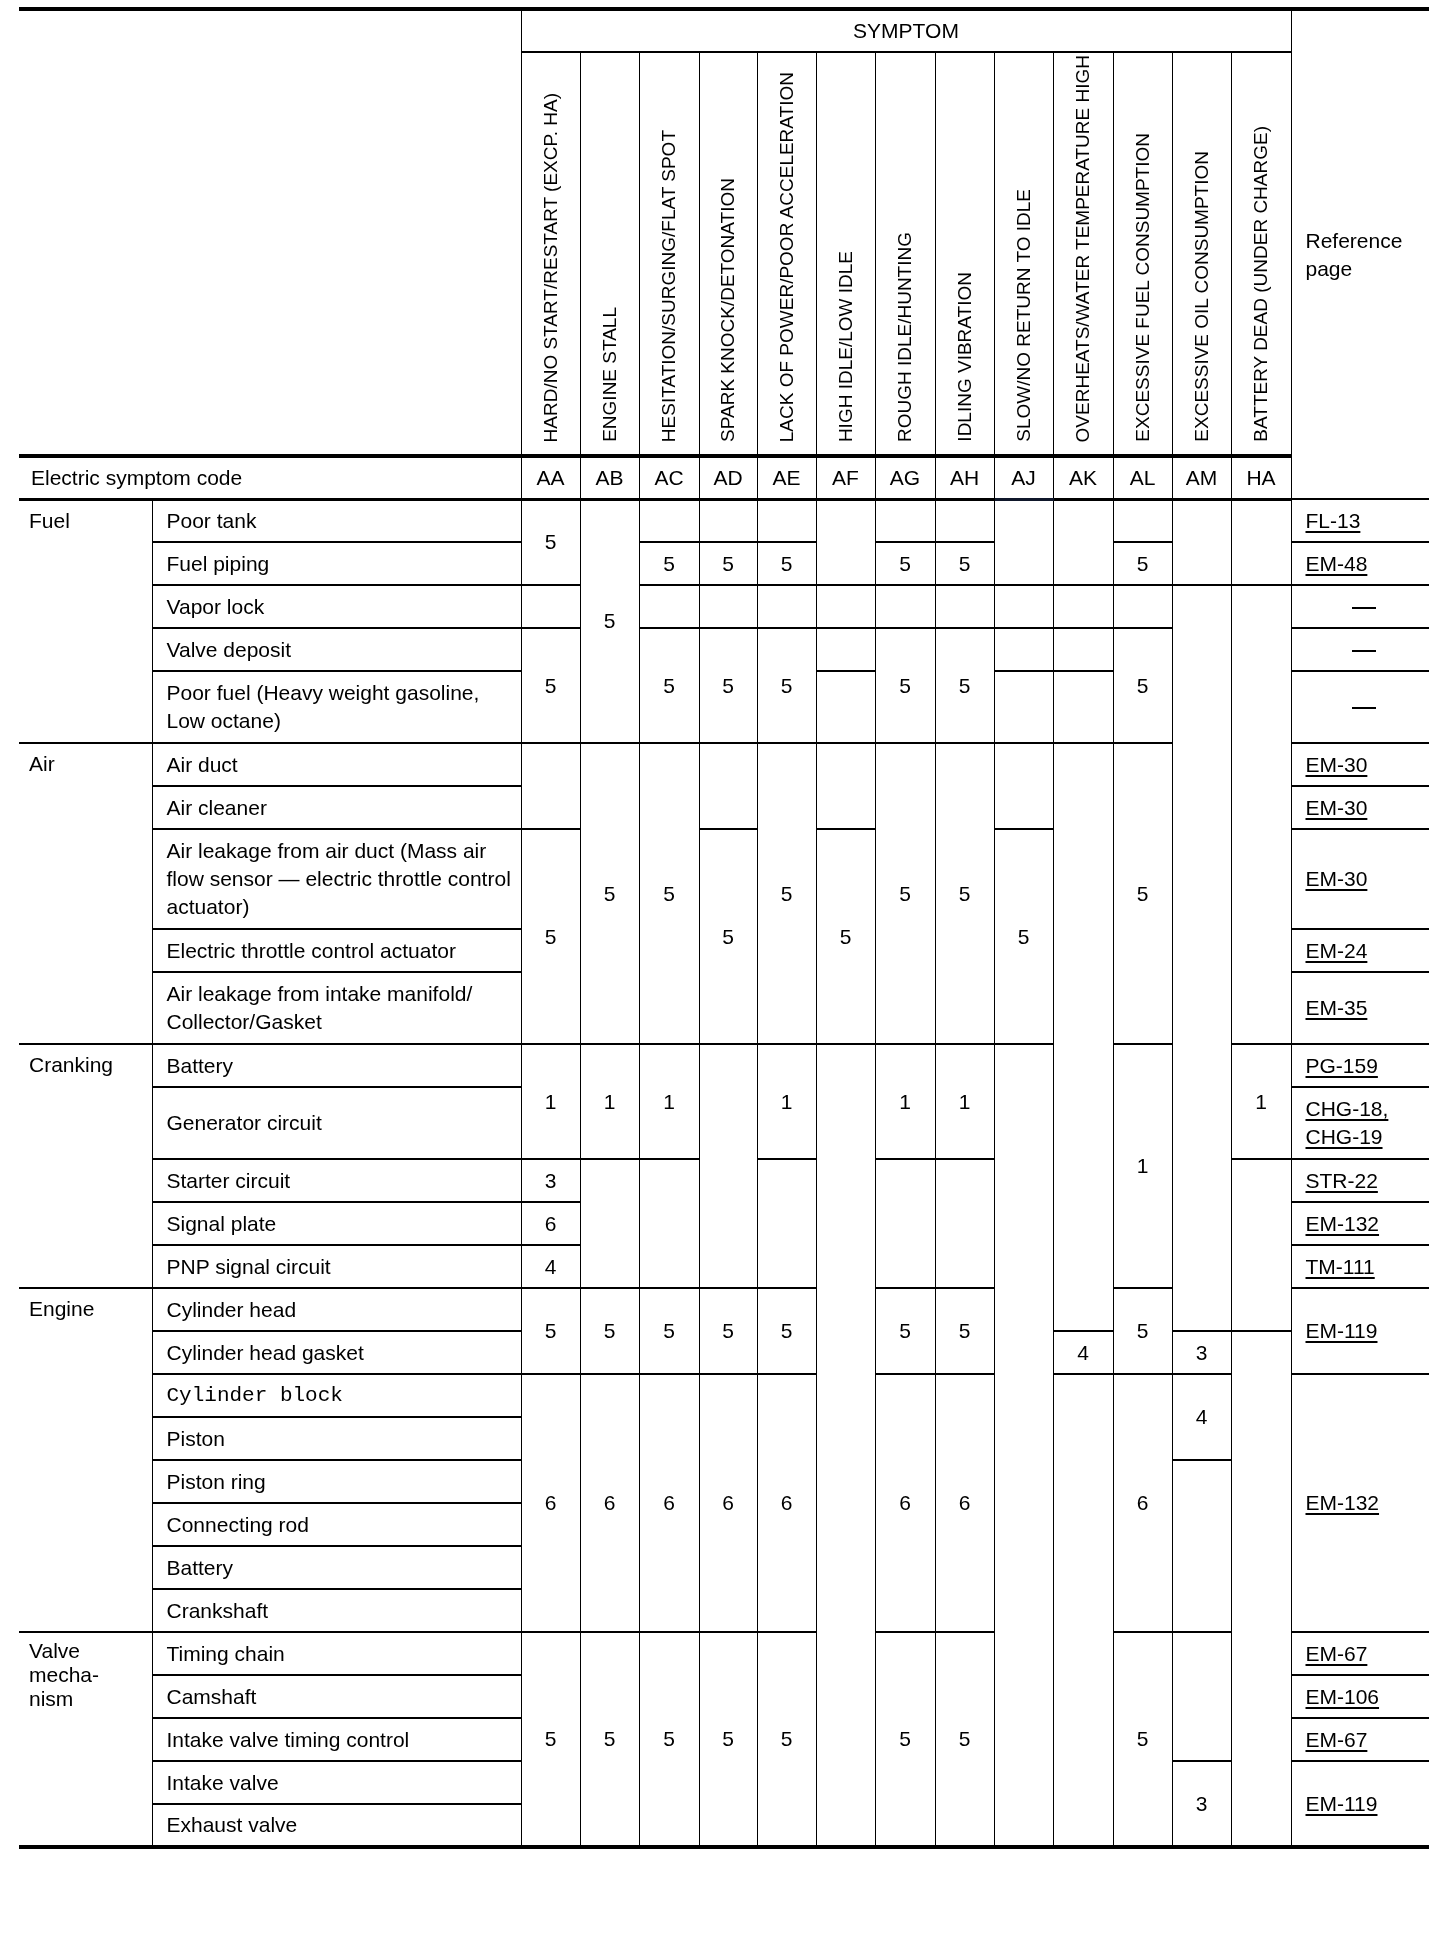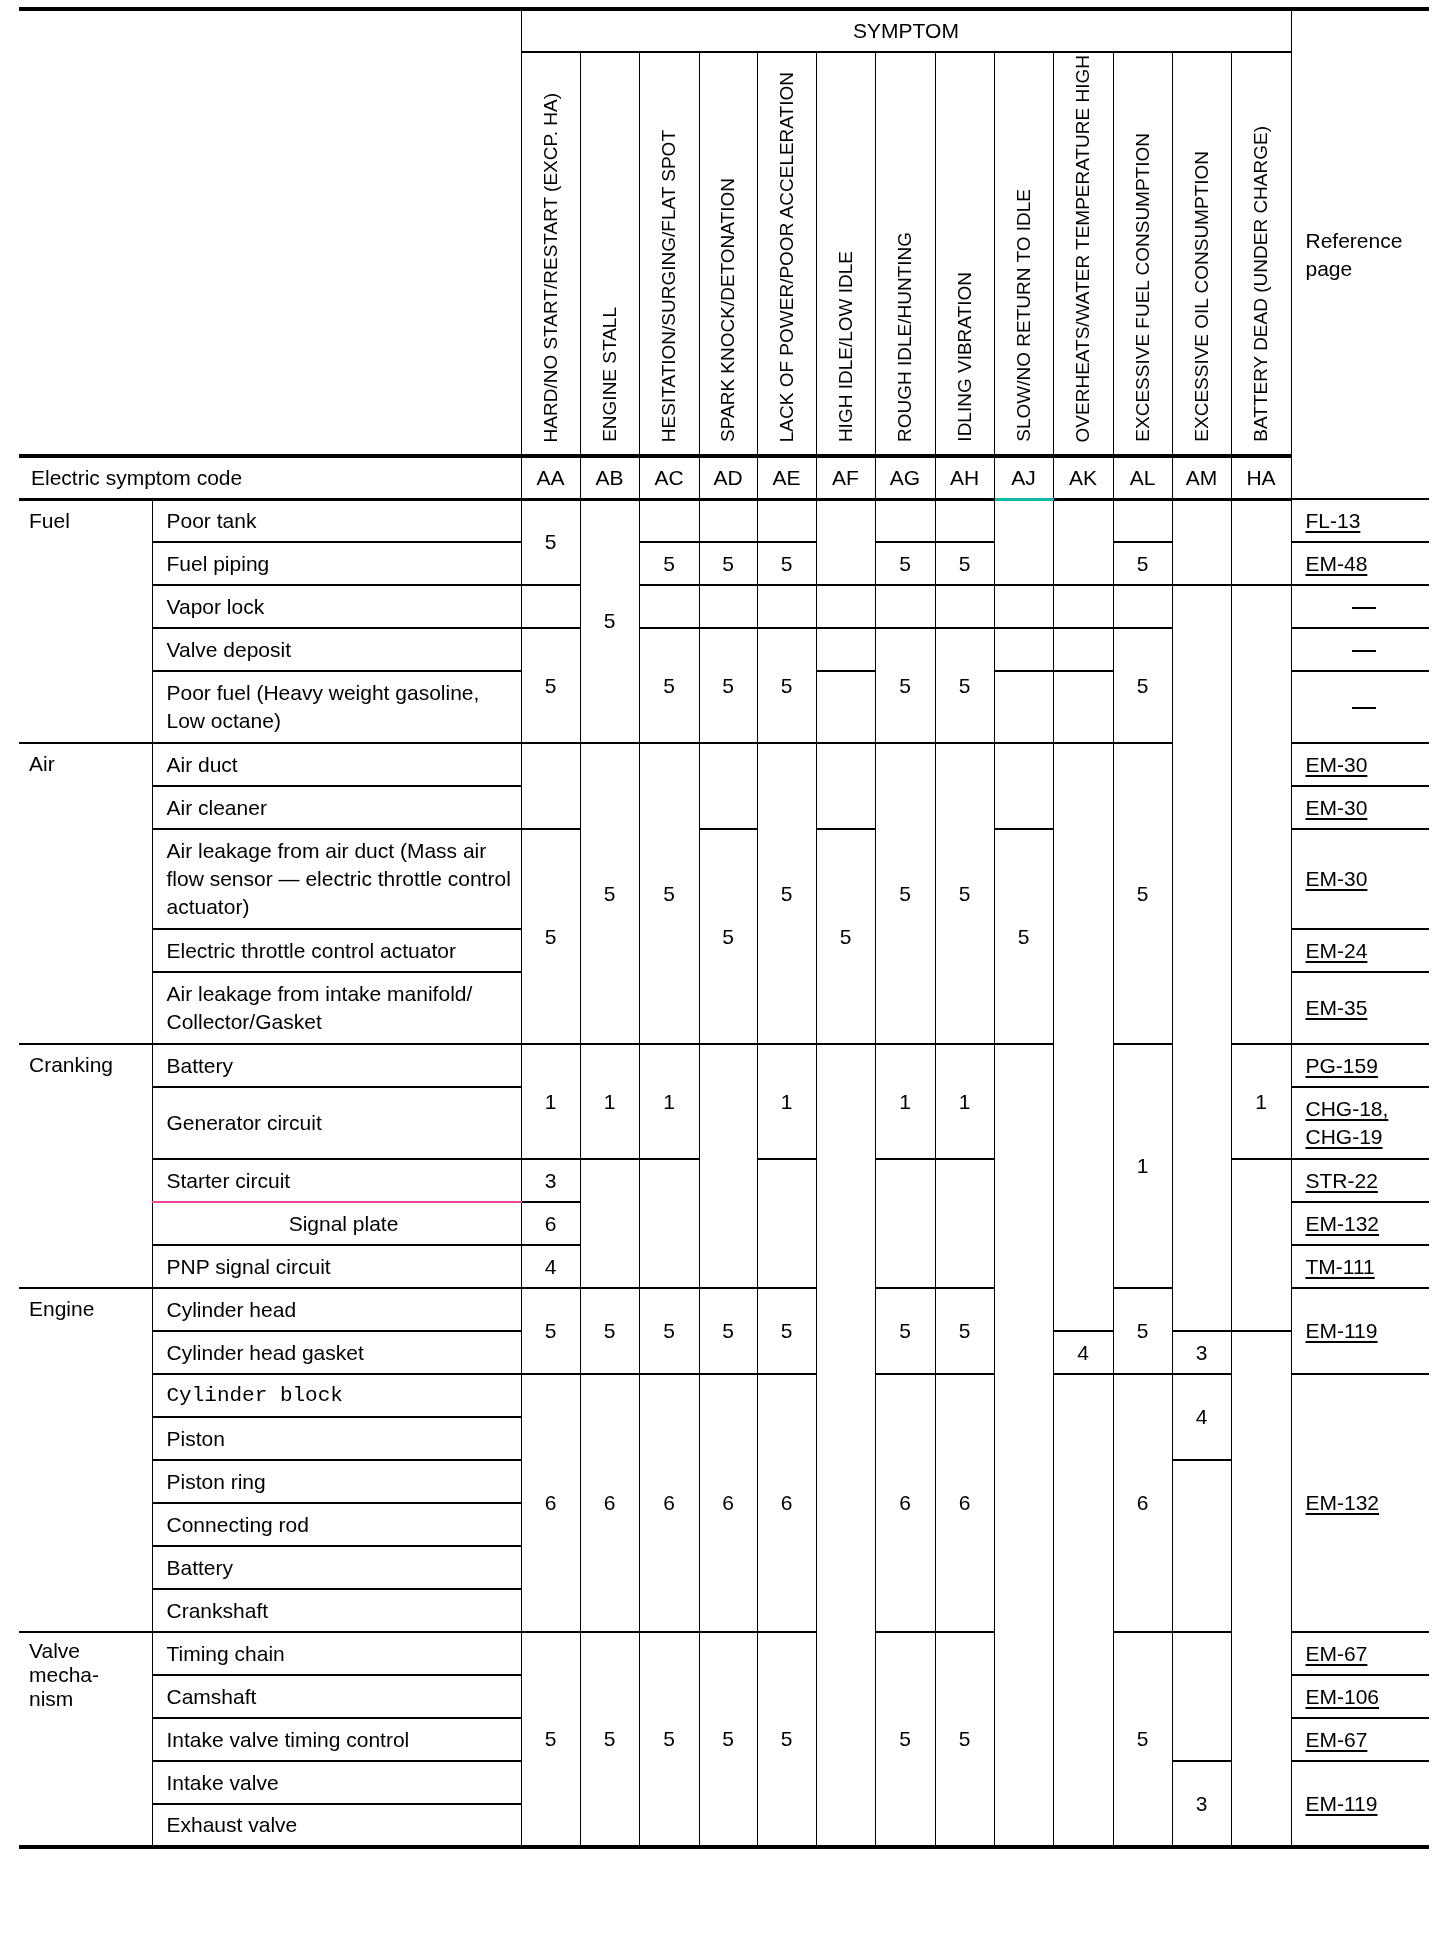--- a/index.html
+++ b/index.html
@@ -91,21 +91,21 @@
       <tr style="height:43px">
         <td colspan="2" class="lbl" style="border-left:none;border-bottom:3px solid #000;">Electric symptom code</td>
         <td class="code" style="border-bottom:3px solid #000;">AA</td>
         <td class="code" style="border-bottom:3px solid #000;">AB</td>
         <td class="code" style="border-bottom:3px solid #000;">AC</td>
         <td class="code" style="border-bottom:3px solid #000;">AD</td>
         <td class="code" style="border-bottom:3px solid #000;">AE</td>
         <td class="code" style="border-bottom:3px solid #000;">AF</td>
         <td class="code" style="border-bottom:3px solid #000;">AG</td>
         <td class="code" style="border-bottom:3px solid #000;">AH</td>
-        <td class="code" style="border-bottom:3px solid #14b8a6;">AJ</td>
+        <td class="code" style="border-bottom:3px solid #0f172a;">AJ</td>
         <td class="code" style="border-bottom:3px solid #000;">AK</td>
         <td class="code" style="border-bottom:3px solid #000;">AL</td>
         <td class="code" style="border-bottom:3px solid #000;">AM</td>
         <td class="code" style="border-bottom:3px solid #000;">HA</td>
       </tr>
       <tr style="height:43px">
         <td rowspan="5" class="grp" style="border-left:none;border-top:2px solid #000;">Fuel</td>
         <td class="item" style="border-top:2px solid #000;">Poor tank</td>
         <td rowspan="2" class="val" style="border-top:2px solid #000;">5</td>
         <td rowspan="5" class="val" style="border-top:2px solid #000;">5</td>
@@ -230,21 +230,21 @@
         <td rowspan="1" class="val" style="border-top:2px solid #000;">3</td>
         <td rowspan="3" class="val" style="border-top:2px solid #000;"></td>
         <td rowspan="3" class="val" style="border-top:2px solid #000;"></td>
         <td rowspan="3" class="val" style="border-top:2px solid #000;"></td>
         <td rowspan="3" class="val" style="border-top:2px solid #000;"></td>
         <td rowspan="3" class="val" style="border-top:2px solid #000;"></td>
         <td rowspan="4" class="val" style="border-top:2px solid #000;"></td>
         <td rowspan="1" class="ref" style="border-right:none;border-top:2px solid #000;"><u>STR-22</u></td>
       </tr>
       <tr style="height:43px">
-        <td class="item" style="border-top:2px solid #ec4899;text-align:center;">Signal plate</td>
+        <td class="item" style="border-top:2px solid #000000;">Signal plate</td>
         <td rowspan="1" class="val" style="border-top:2px solid #000;">6</td>
         <td rowspan="1" class="ref" style="border-right:none;border-top:2px solid #000;"><u>EM-132</u></td>
       </tr>
       <tr style="height:43px">
         <td class="item" style="border-top:2px solid #000;">PNP signal circuit</td>
         <td rowspan="1" class="val" style="border-top:2px solid #000;">4</td>
         <td rowspan="1" class="ref" style="border-right:none;border-top:2px solid #000;"><u>TM-111</u></td>
       </tr>
       <tr style="height:43px">
         <td rowspan="8" class="grp" style="border-left:none;border-top:2px solid #000;">Engine</td>

